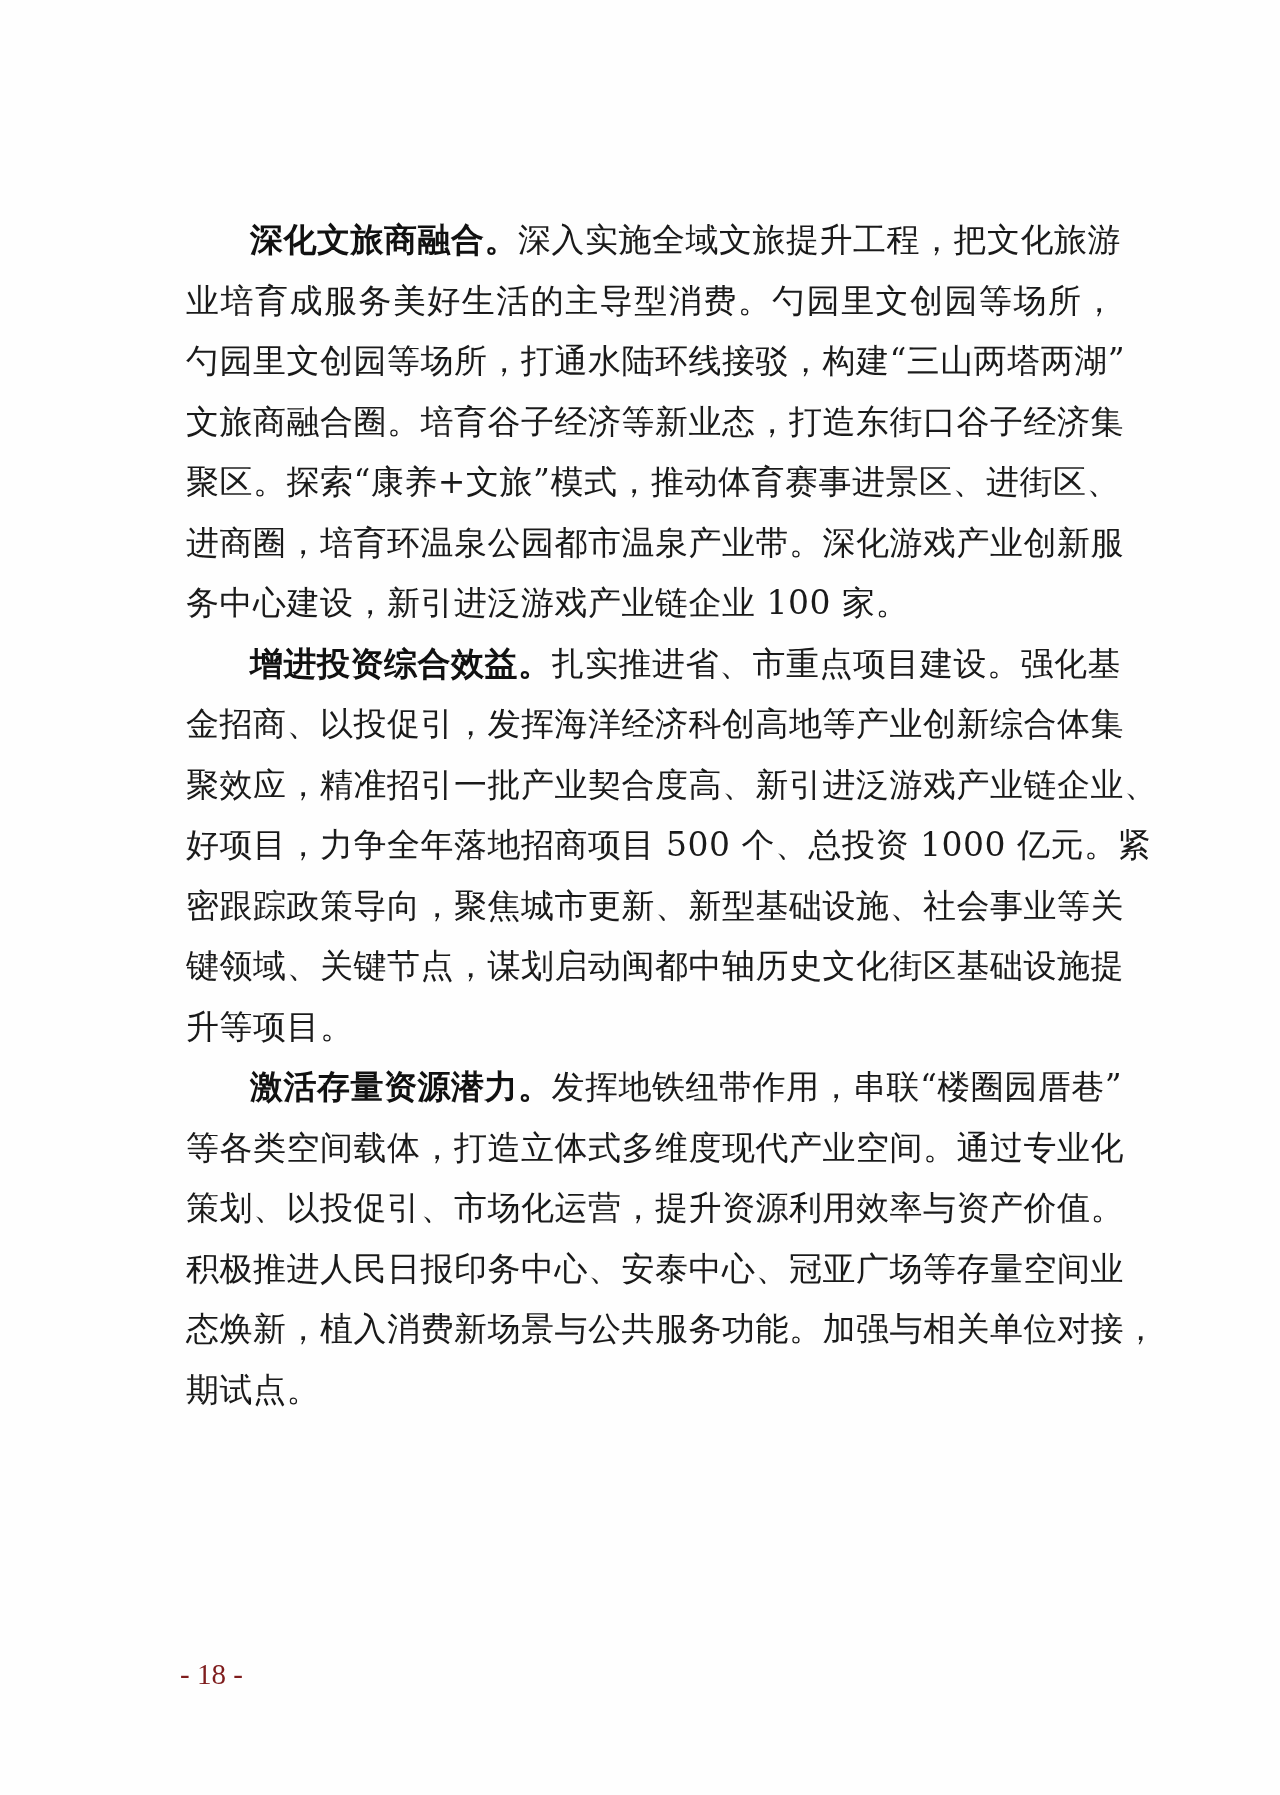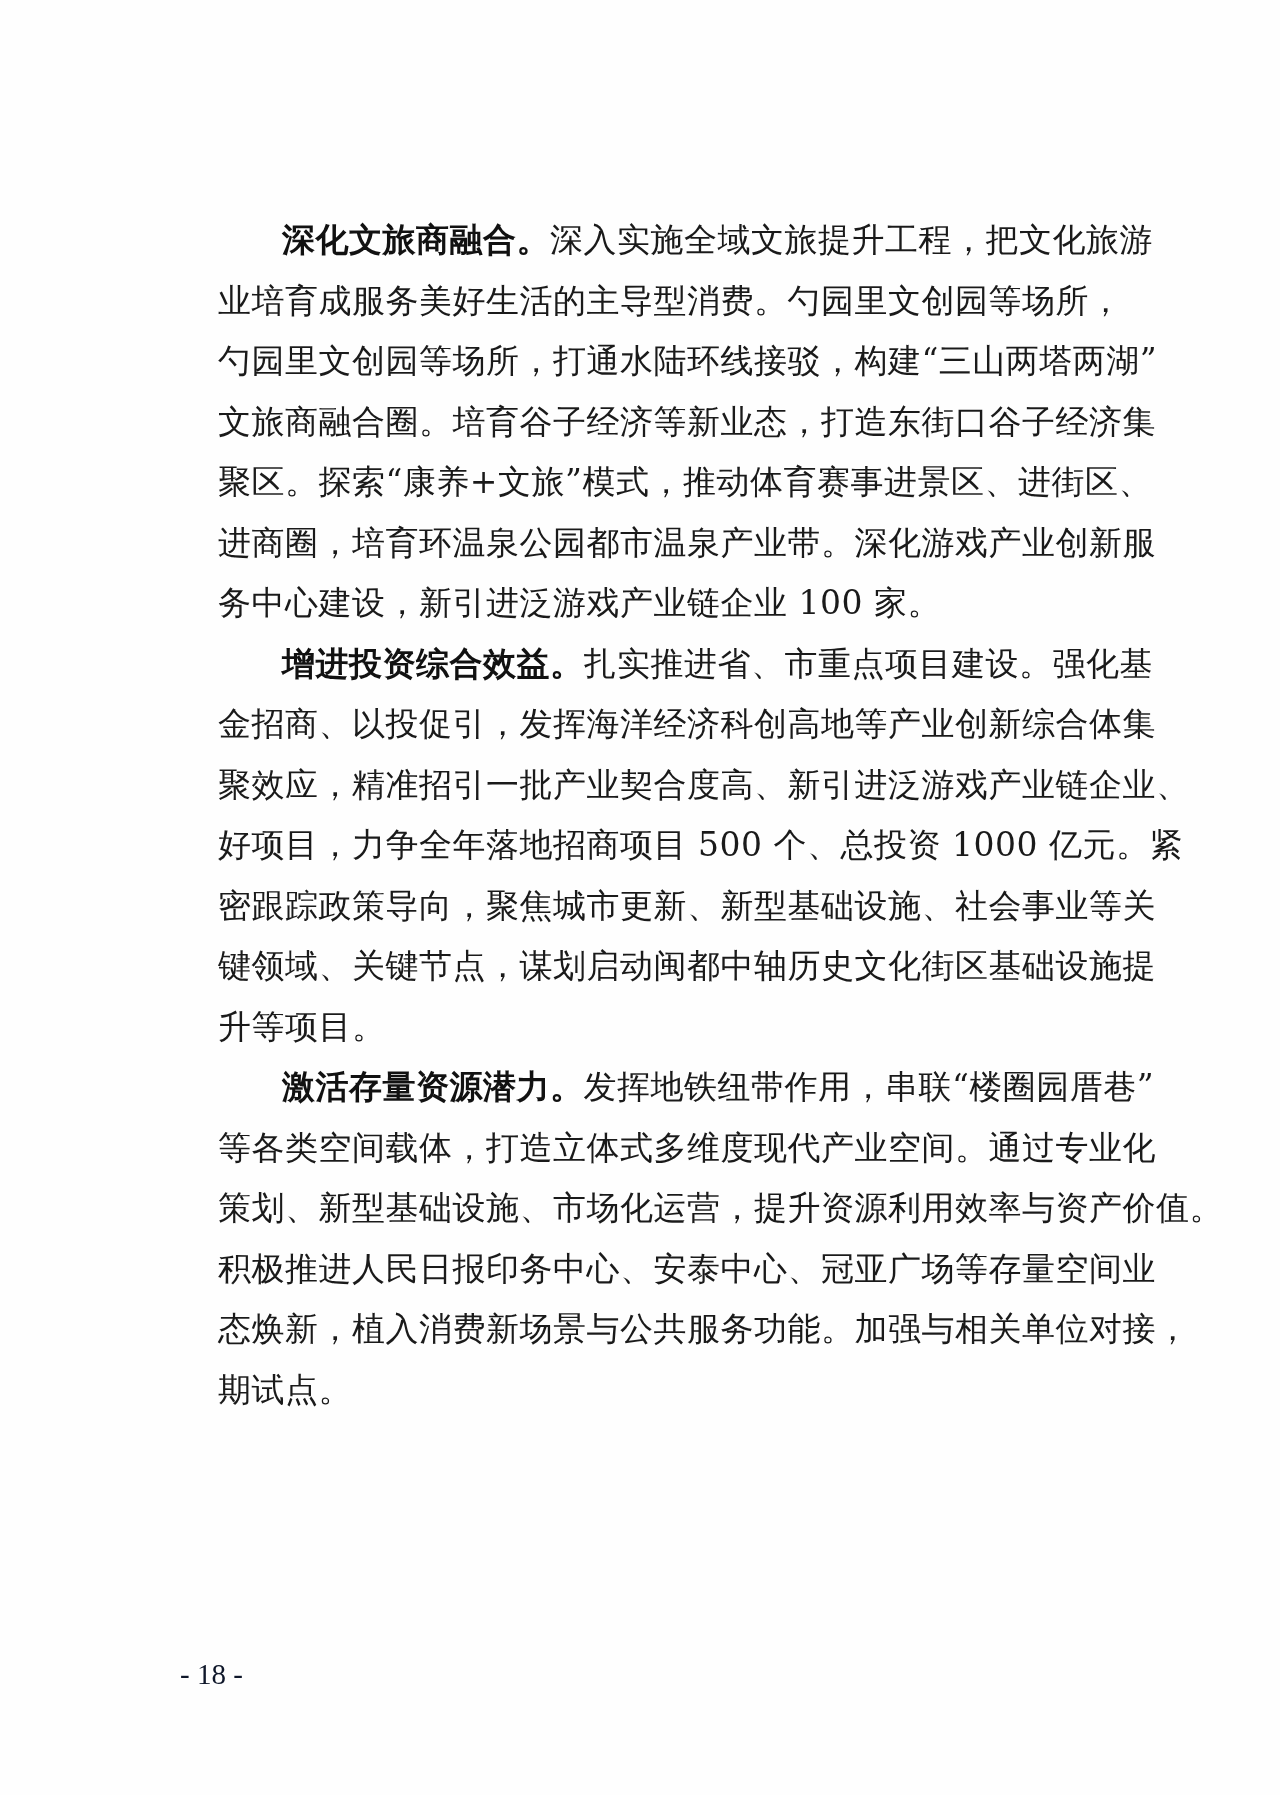--- a/index.html
+++ b/index.html
@@ -10,29 +10,28 @@
   .line {
     font-family: "DejaVu Serif", "Liberation Serif", serif;
     font-size: 33px;
     line-height: 60.5px;
     color: #1a1a1a;
     white-space: nowrap;
     text-align: justify;
     text-align-last: justify;
     height: 60.5px;
     letter-spacing: 0.5px;
-    margin-left: 32px;
   }
   .line.last { text-align-last: left; }
   .line.first { padding-left: 64px; }
   .heading { font-weight: bold; color: #111111; }
   .page-num {
     position: absolute; left: 180px; top: 1658px;
     font-family: "Liberation Serif", "DejaVu Serif", serif;
-    font-size: 29px; color: #0f172a;
+    font-size: 29px; color: #7f1d1d;
   }
 </style>
 </head>
 <body>
 
 <div class="page">
   <div class="content">
 
     <div class="para">
       <div class="line first"><span class="heading">深化文旅商融合。</span><span>深入实施全域文旅提升工程，把文化旅游</span></div>
@@ -50,21 +49,21 @@
       <div class="line">聚效应，精准招引一批产业契合度高、新引进泛游戏产业链企业、</div>
       <div class="line">好项目，力争全年落地招商项目 500 个、总投资 1000 亿元。紧</div>
       <div class="line">密跟踪政策导向，聚焦城市更新、新型基础设施、社会事业等关</div>
       <div class="line">键领域、关键节点，谋划启动闽都中轴历史文化街区基础设施提</div>
       <div class="line last">升等项目。</div>
     </div>
 
     <div class="para">
       <div class="line first"><span class="heading">激活存量资源潜力。</span><span>发挥地铁纽带作用，串联“楼圈园厝巷”</span></div>
       <div class="line">等各类空间载体，打造立体式多维度现代产业空间。通过专业化</div>
-      <div class="line">策划、新型基础设施、市场化运营，提升资源利用效率与资产价值。</div>
+      <div class="line">策划、以投促引、市场化运营，提升资源利用效率与资产价值。</div>
       <div class="line">积极推进人民日报印务中心、安泰中心、冠亚广场等存量空间业</div>
       <div class="line">态焕新，植入消费新场景与公共服务功能。加强与相关单位对接，</div>
       <div class="line last">期试点。</div>
     </div>
 
   </div>
 
   <div class="page-num">- 18 -</div>
 </div>
 

